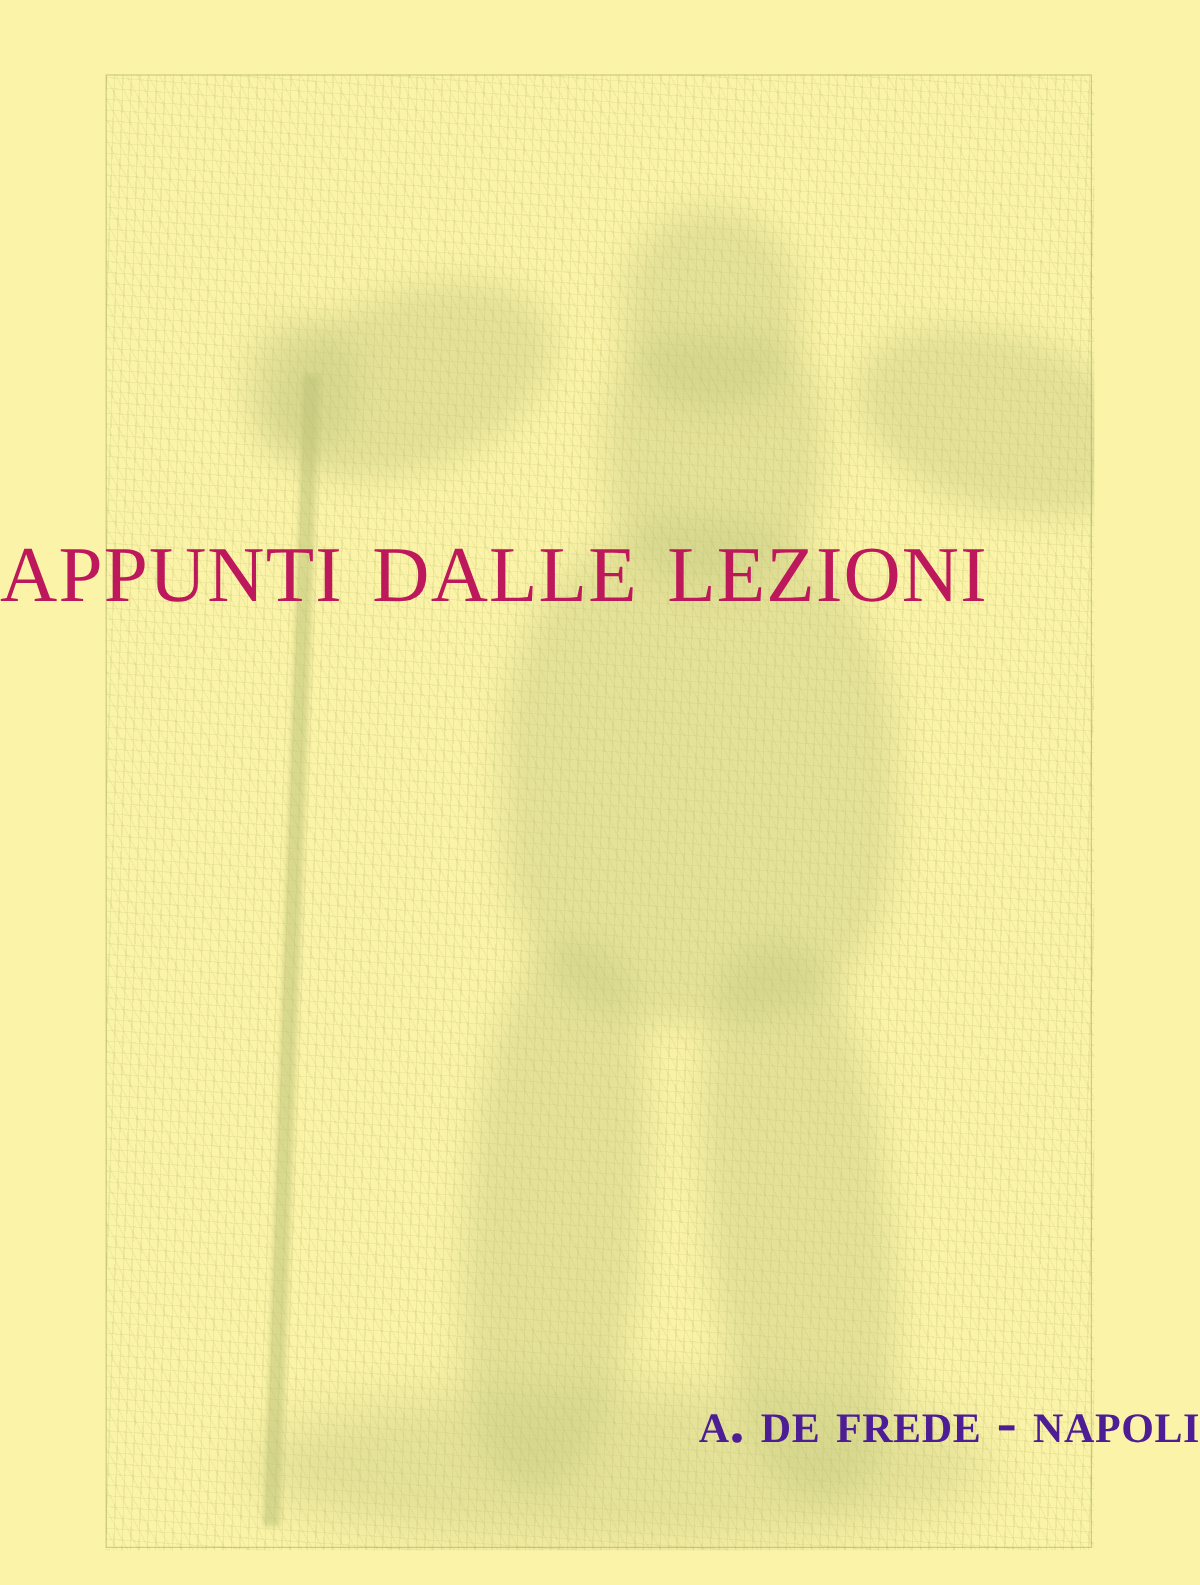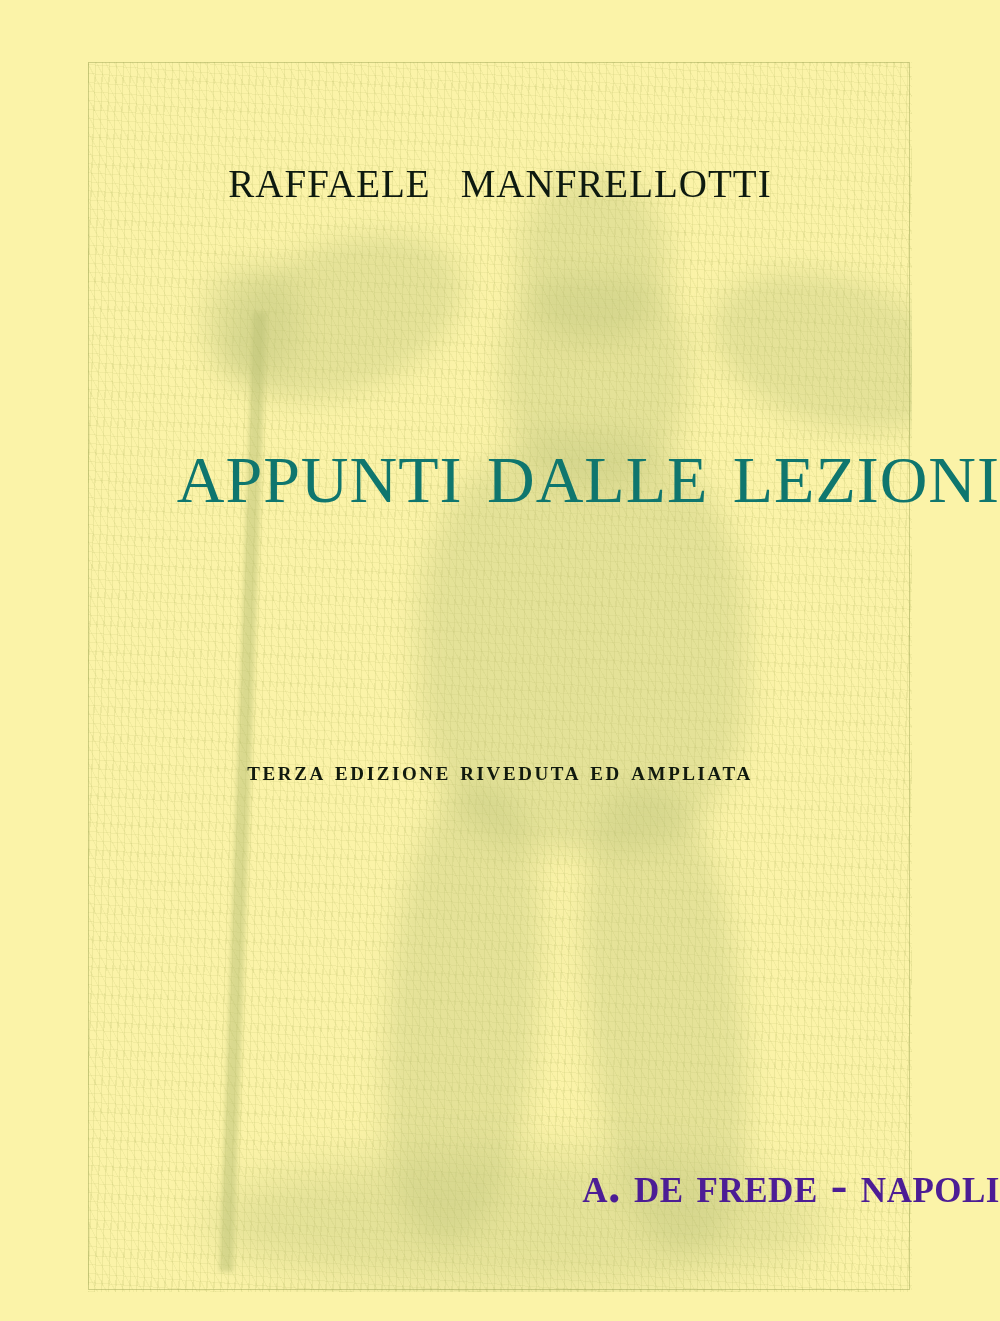--- a/index.html
+++ b/index.html
@@ -85,22 +85,22 @@
     font-size: 56px;
     letter-spacing: 1px;
     font-variant: small-caps;
     text-transform: lowercase;
     white-space: pre;
   }
   .title {
     position: absolute;
     left: 0;
     width: 100%;
-    text-align: right;
-    color: #0f766e;
+    text-align: left;
+    color: #be185d;
     font-variant: small-caps;
     text-transform: lowercase;
     font-size: 94px;
     line-height: 1.08;
     letter-spacing: 1px;
   }
   .title-1 { top: 420px; }
   .title-2 { top: 545px; }
   .subtitle {
     position: absolute;
@@ -144,21 +144,19 @@
     <div class="figure-blob fb-hand"></div>
     <div class="staff"></div>
     <div class="figure-blob fb-legL"></div>
     <div class="figure-blob fb-legR"></div>
     <div class="figure-blob fb-ground"></div>
     <div class="hatch diag"></div>
   </div>
 
   <div class="art-frame"></div>
 
-  <div class="author">Raffaele  Manfrellotti</div>
 
   <div class="title title-1">Appunti dalle lezioni</div>
 
-  <div class="subtitle">terza edizione riveduta ed ampliata</div>
 
   <div class="publisher">A. De Frede - Napoli</div>
 
 </div>
 
 </body></html>

